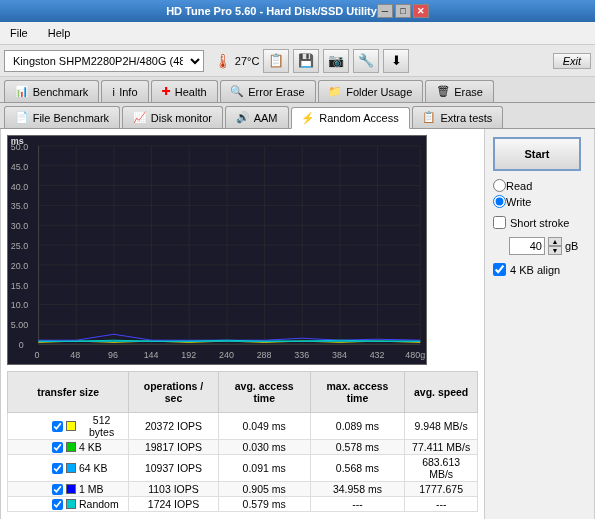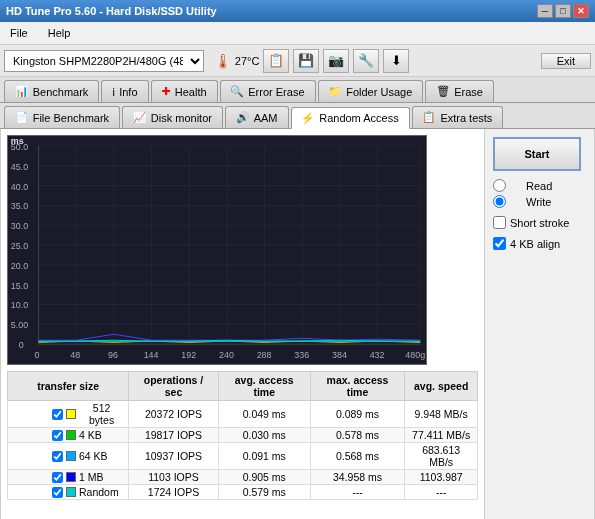--- a/index.html
+++ b/index.html
@@ -12,21 +12,21 @@
       overflow: hidden;
     }
 
     
     .title-bar {
       background: linear-gradient(to bottom, #4a90d9, #2a6aad);
       color: white;
       height: 22px;
       display: flex;
       align-items: center;
-      justify-content: space-between;
+      justify-content: center;
       padding: 0 6px;
       font-size: 11px;
       font-weight: bold;
     }
     .title-bar-controls {
       display: flex;
       gap: 2px;
     }
     .title-btn {
       width: 16px;
@@ -93,26 +93,27 @@
       background: linear-gradient(to bottom, #f8f8f8, #d8d8d8);
       border: 1px solid #aaa;
       display: flex;
       align-items: center;
       justify-content: center;
       cursor: pointer;
       font-size: 13px;
     }
     .exit-btn {
       height: 16px;
-      padding: 0 15px;
+      padding: 0 9px;
       background: linear-gradient(to bottom, #f8f8f8, #d8d8d8);
       border: 1px solid #aaa;
       cursor: pointer;
       font-size: 11px;
       margin-left: auto;
+      font-style: italic;
     }
 
     
     .tab-row {
       background: #e0e0e0;
       display: flex;
       align-items: flex-end;
       padding: 3px 4px 0 4px;
       border-bottom: 1px solid #999;
       height: 26px;
@@ -176,21 +177,21 @@
       font-weight: bold;
     }
     .radio-group {
       display: flex;
       flex-direction: column;
       gap: 3px;
     }
     .radio-item {
       display: flex;
       align-items: center;
-      gap: 20px;
+      gap: 0;
       font-size: 11px;
     }
     .checkbox-item {
       display: flex;
       align-items: center;
       gap: 4px;
       font-size: 11px;
     }
     .gb-input-row {
       display: flex;
@@ -227,21 +228,21 @@
     
     .data-table {
       width: 100%;
       border-collapse: collapse;
       margin-top: 4px;
       font-size: 10.5px;
     }
     .data-table th {
       background: #e8e8e8;
       border: 1px solid #ccc;
-      padding: 2px 5px;
+      padding: 8px 5px;
       text-align: center;
       font-weight: bold;
     }
     .data-table td {
       border: 1px solid #ddd;
       padding: 1px 4px;
       text-align: center;
     }
     .data-table tr:nth-child(even) td { background: #f8f8f8; }
     .row-label {
@@ -463,21 +464,21 @@
     <td>
       <div class="row-label">
         <input type="checkbox" checked="" style="width: 11px; height: 11px;">
         <span style="display:inline-block;width:10px;height:10px;background:#0000ff;border:1px solid #666;"></span>
         <span>1 MB</span>
       </div>
     </td>
     <td>1103 IOPS</td>
     <td>0.905 ms</td>
     <td>34.958 ms</td>
-    <td>1103.987</td>
+    <td>1777.675</td>
   </tr>
           <tr>
     <td>
       <div class="row-label">
         <input type="checkbox" checked="" style="width: 11px; height: 11px;">
         <span style="display:inline-block;width:10px;height:10px;background:#00cccc;border:1px solid #666;"></span>
         <span>Random</span>
       </div>
     </td>
     <td>1724 IOPS</td>
@@ -501,19 +502,27 @@
         <input type="radio" name="mode" checked="" style="">
         <span>Write</span>
       </label>
     </div>
 
     <div class="checkbox-item">
       <input type="checkbox" style="">
       <span>Short stroke</span>
     </div>
 
+    <div class="gb-input-row">
+      <input class="gb-input" type="text" value="40" style="">
+      <div class="spin-btns">
+        <div class="spin-btn">▲</div>
+        <div class="spin-btn">▼</div>
+      </div>
+      <span>gB</span>
+    </div>
 
     <div class="checkbox-item">
       <input type="checkbox" checked="" style="">
       <span>4 KB align</span>
     </div>
   </div>
 </div>
 
 </body></html>

